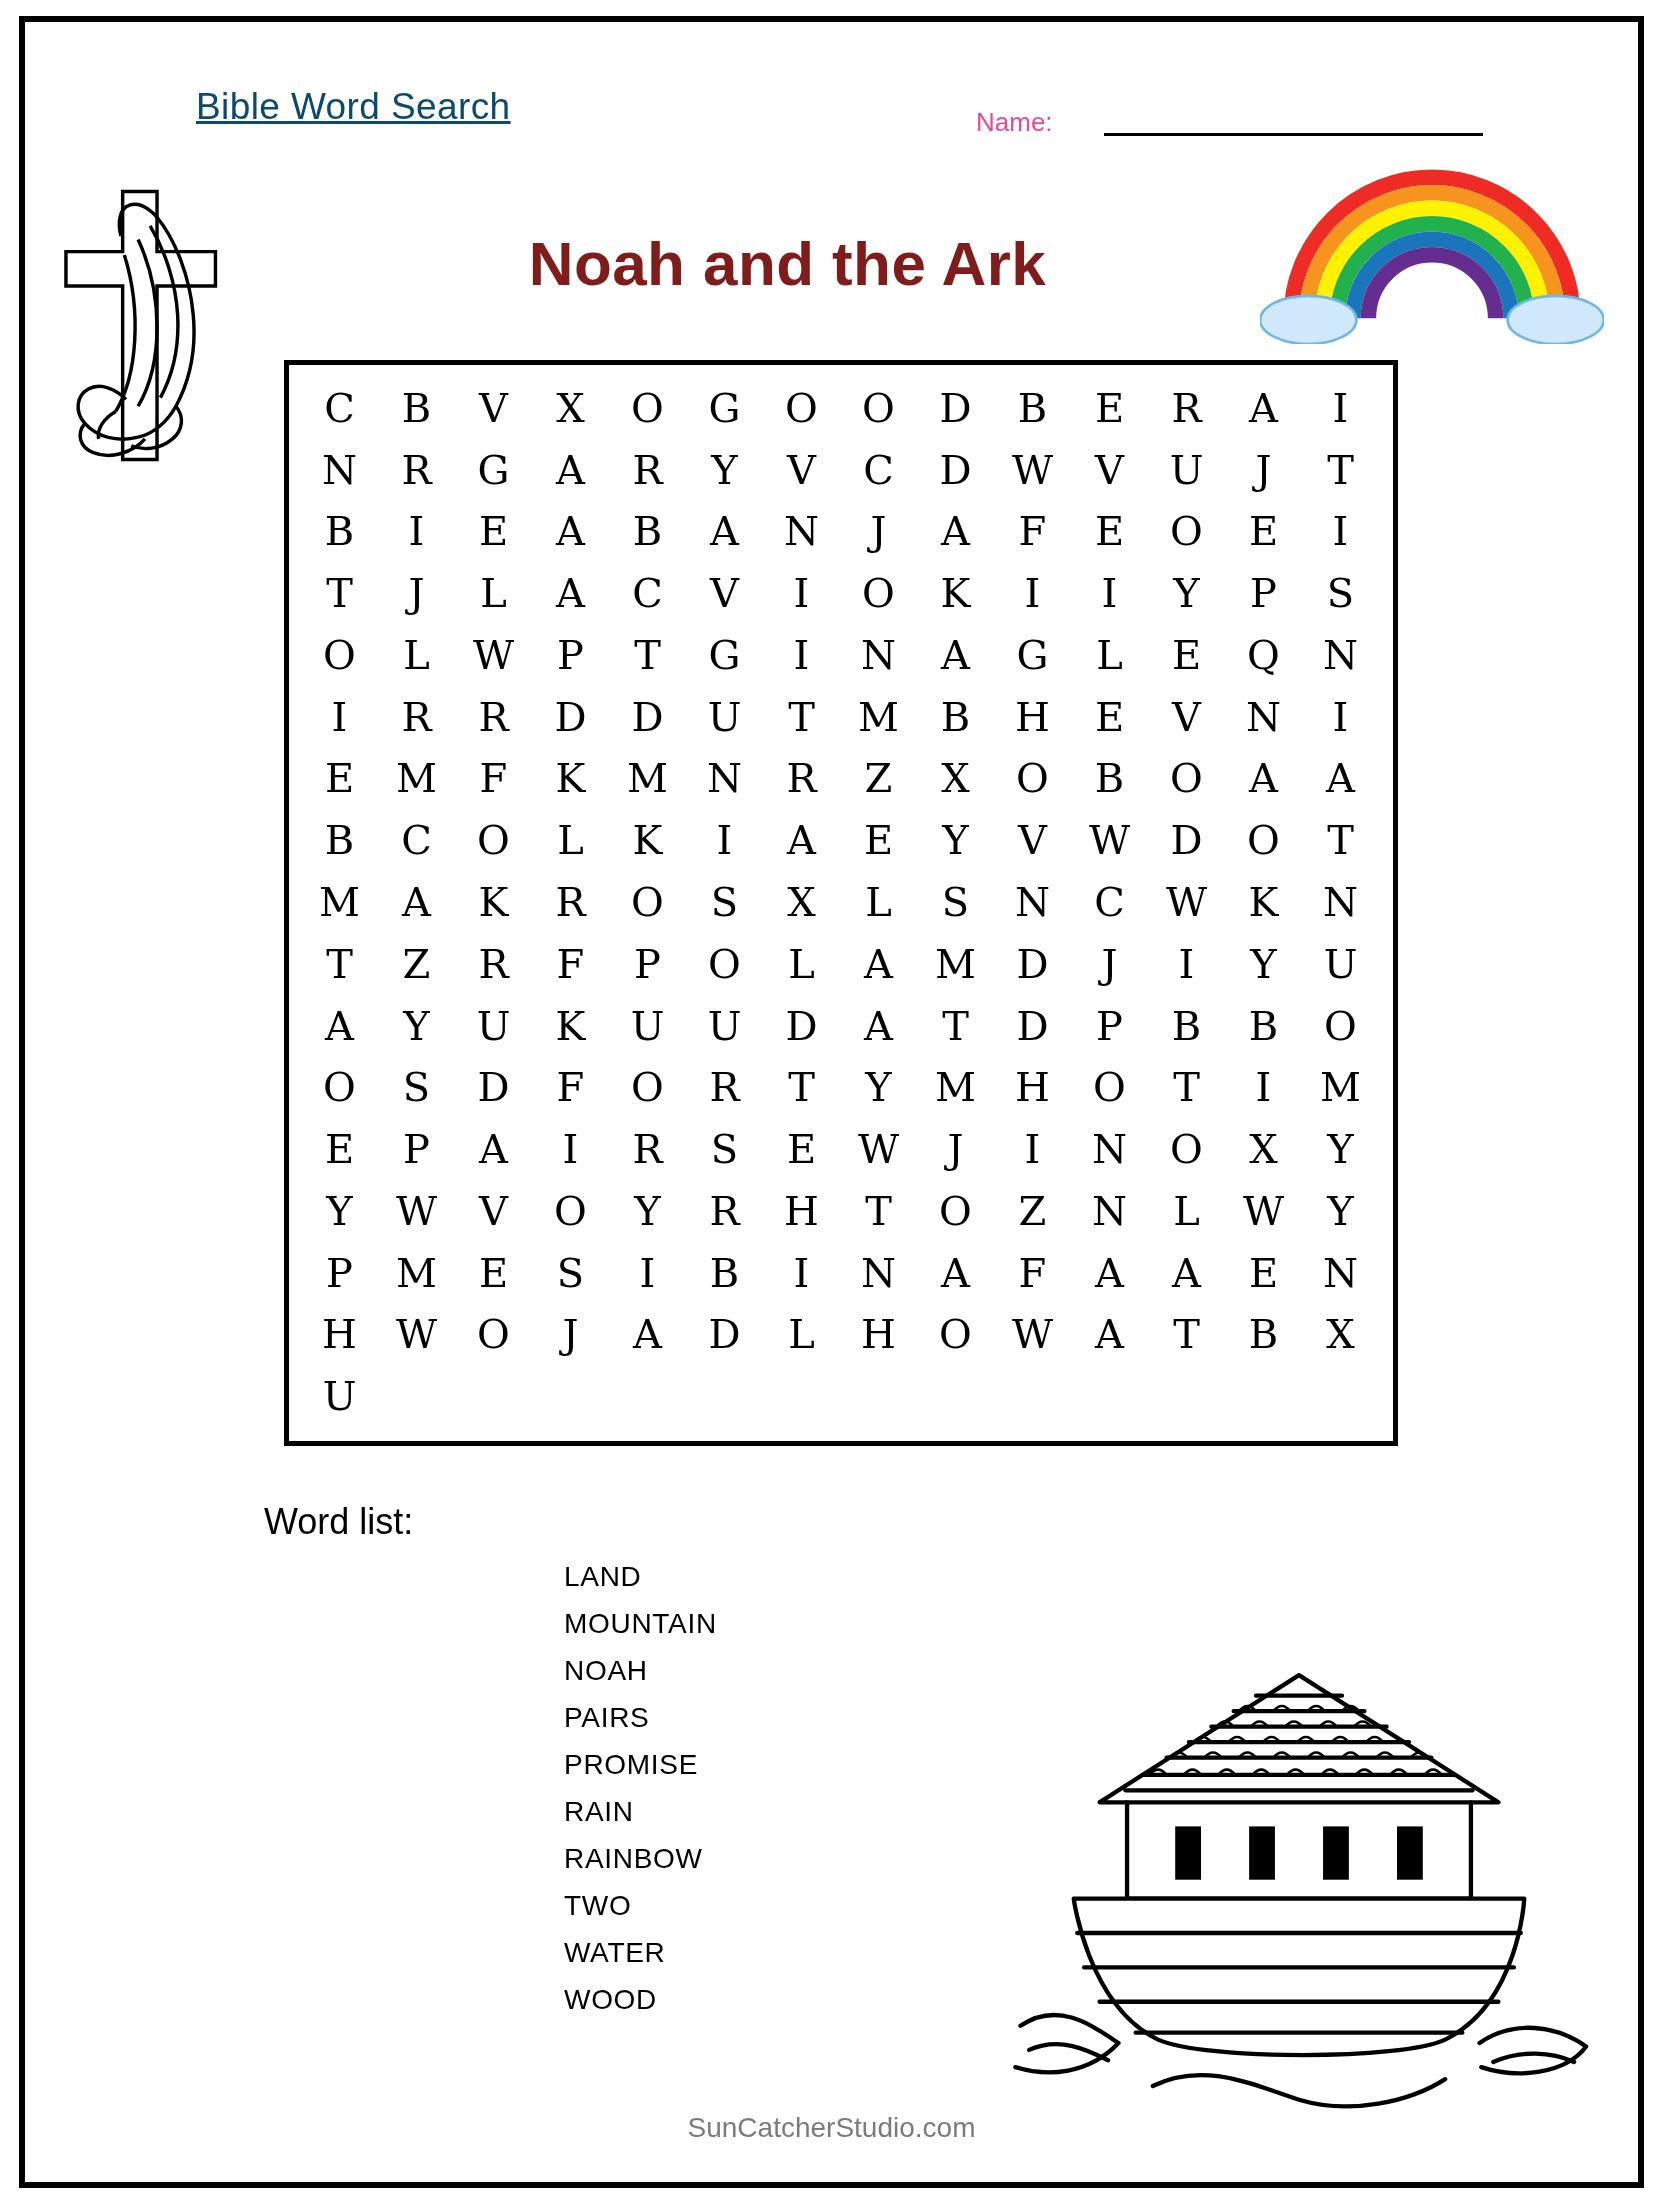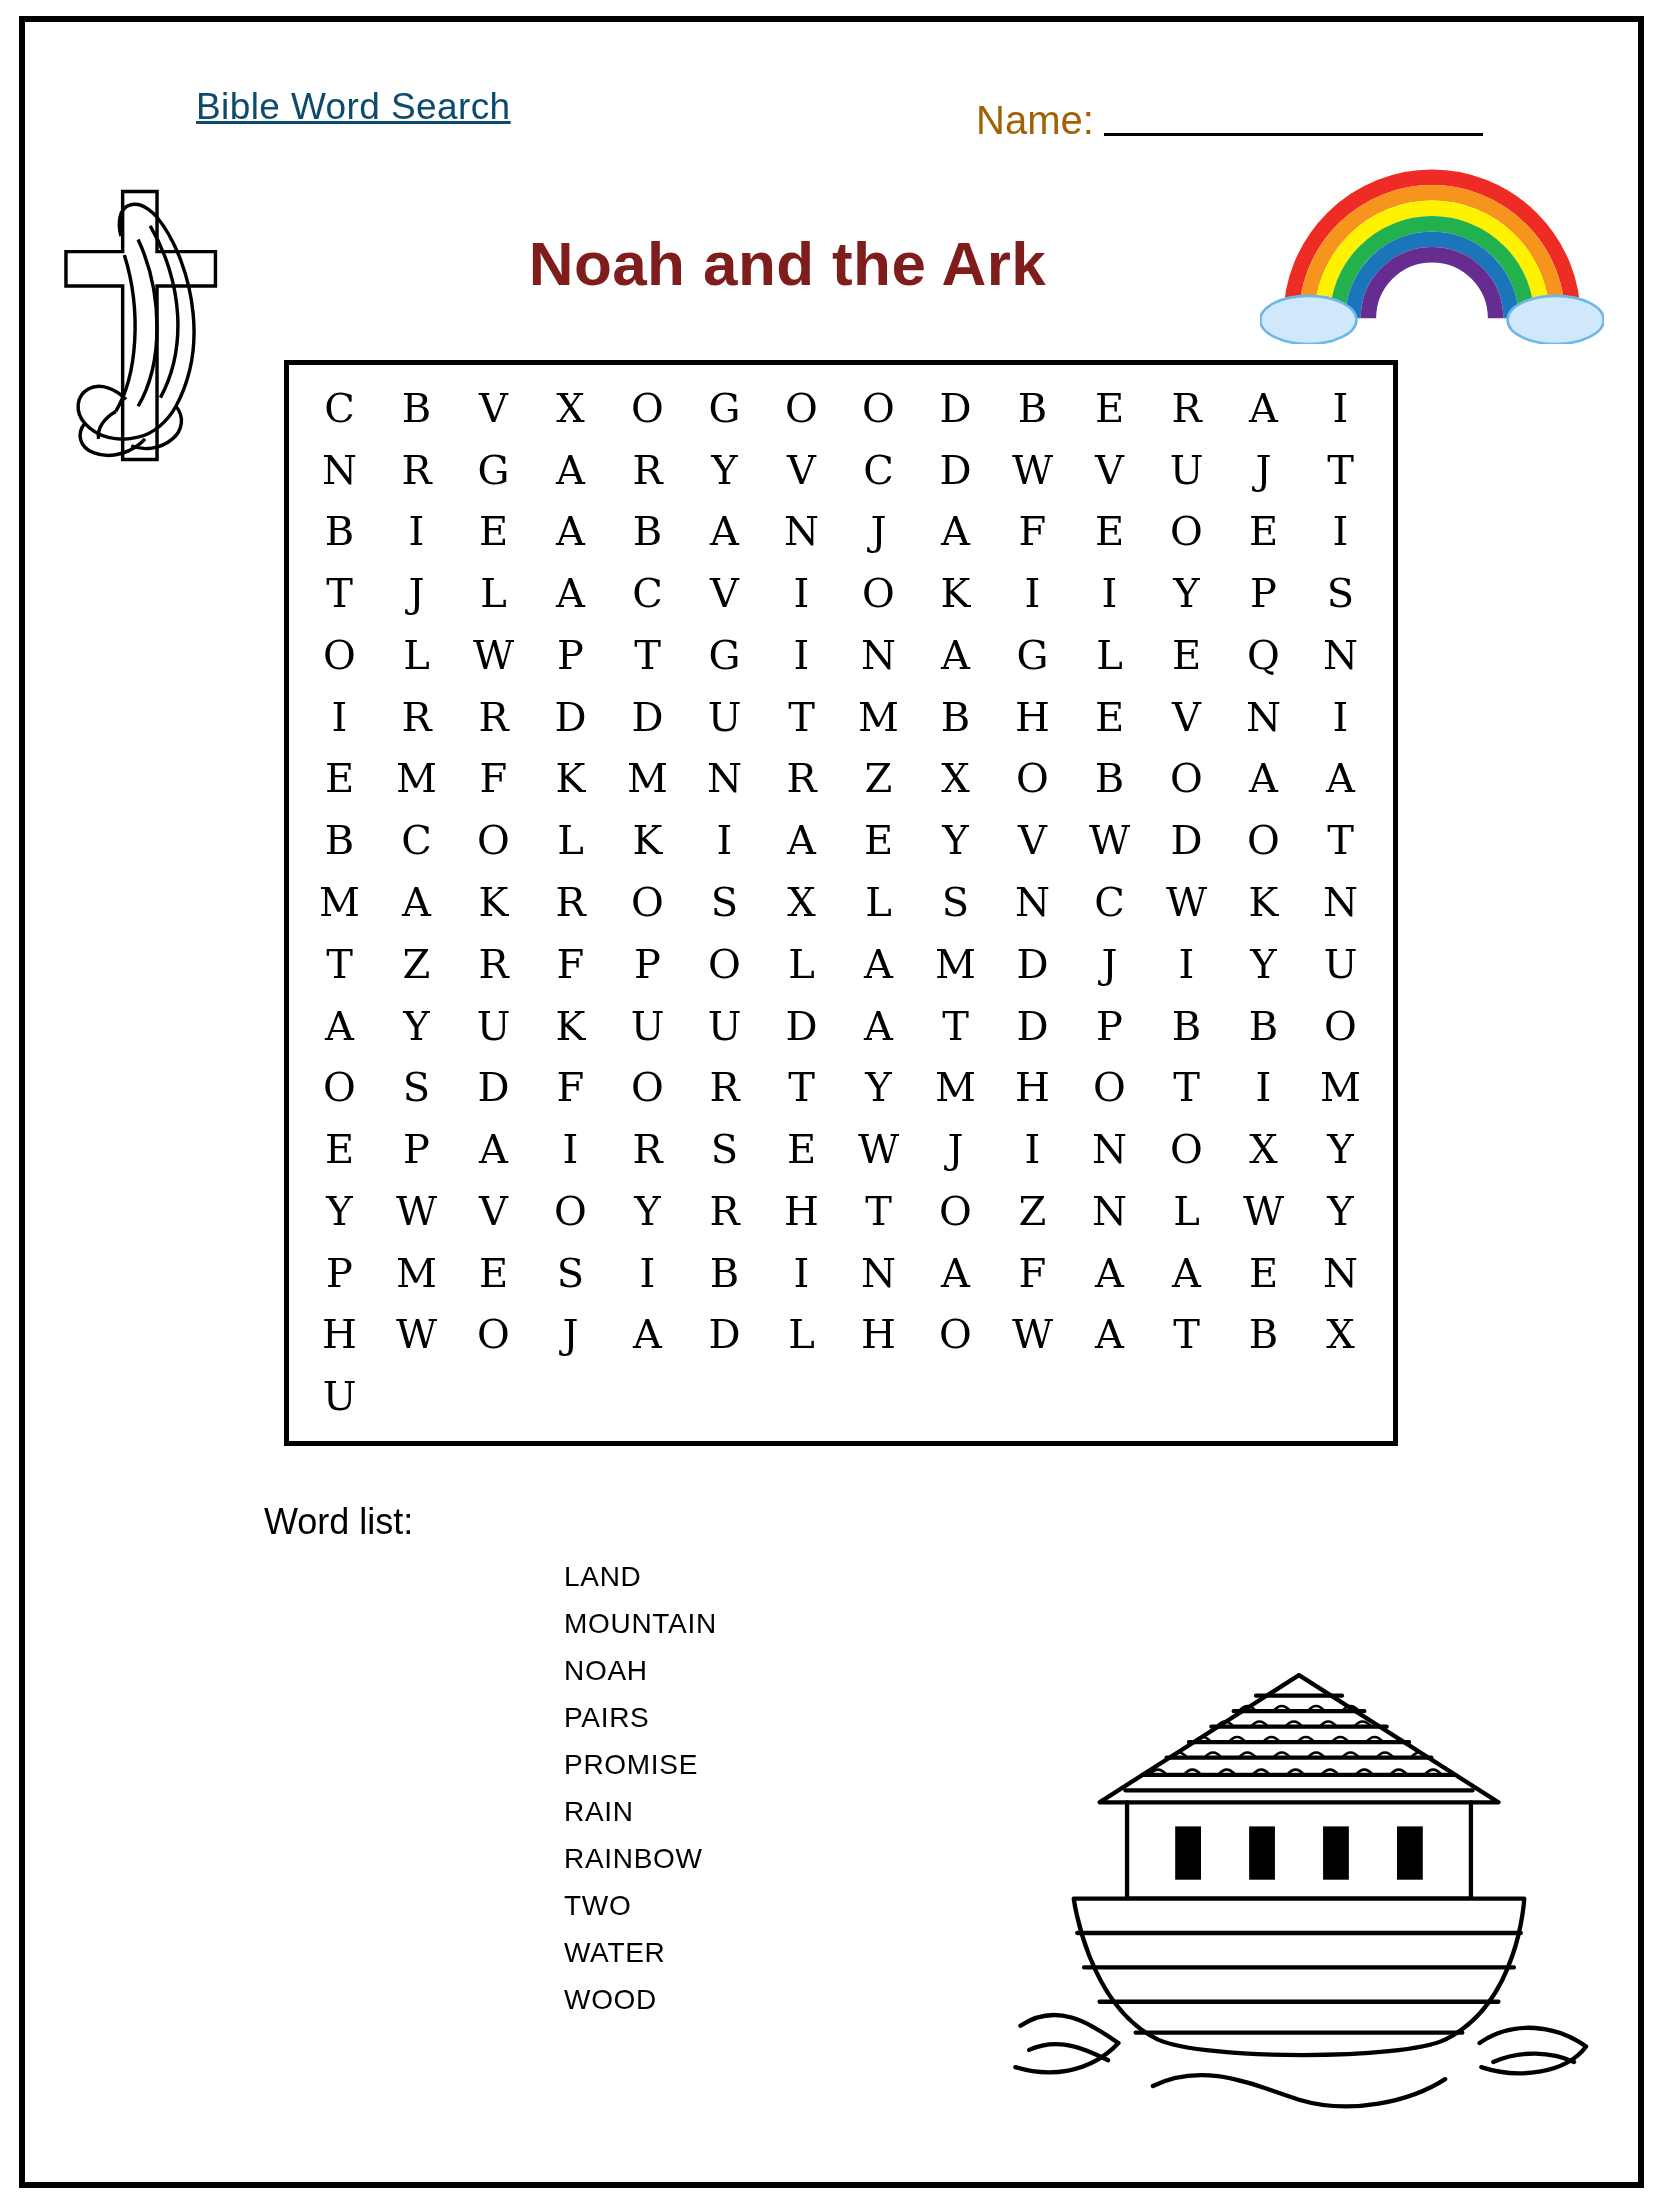--- a/index.html
+++ b/index.html
@@ -39,23 +39,23 @@
     top: 86px;
     font-size: 37px;
     letter-spacing: 0.4px;
     color: #0c4a6e;
     white-space: nowrap;
     text-decoration: underline;
   }
   .name-label {
     position: absolute;
     left: 976px;
-    top: 98px;
-    font-size: 40px;
-    color: #a16207;
+    top: 107px;
+    font-size: 26px;
+    color: #ec4899;
   }
   .name-line {
     position: absolute;
     left: 1104px;
     top: 133px;
     width: 379px;
     height: 0;
     border-bottom: 3.4px solid #000;
   }
 
@@ -486,15 +486,16 @@
     </g>
 
     <g fill="#000">
       <rect x="206" y="268" width="30" height="62"></rect>
       <rect x="292" y="268" width="30" height="62"></rect>
       <rect x="378" y="268" width="30" height="62"></rect>
       <rect x="464" y="268" width="30" height="62"></rect>
     </g>
   </svg>
 
+  <div class="footer">SunCatcherStudio.com</div>
 
 </div>
 
 
 </body></html>

